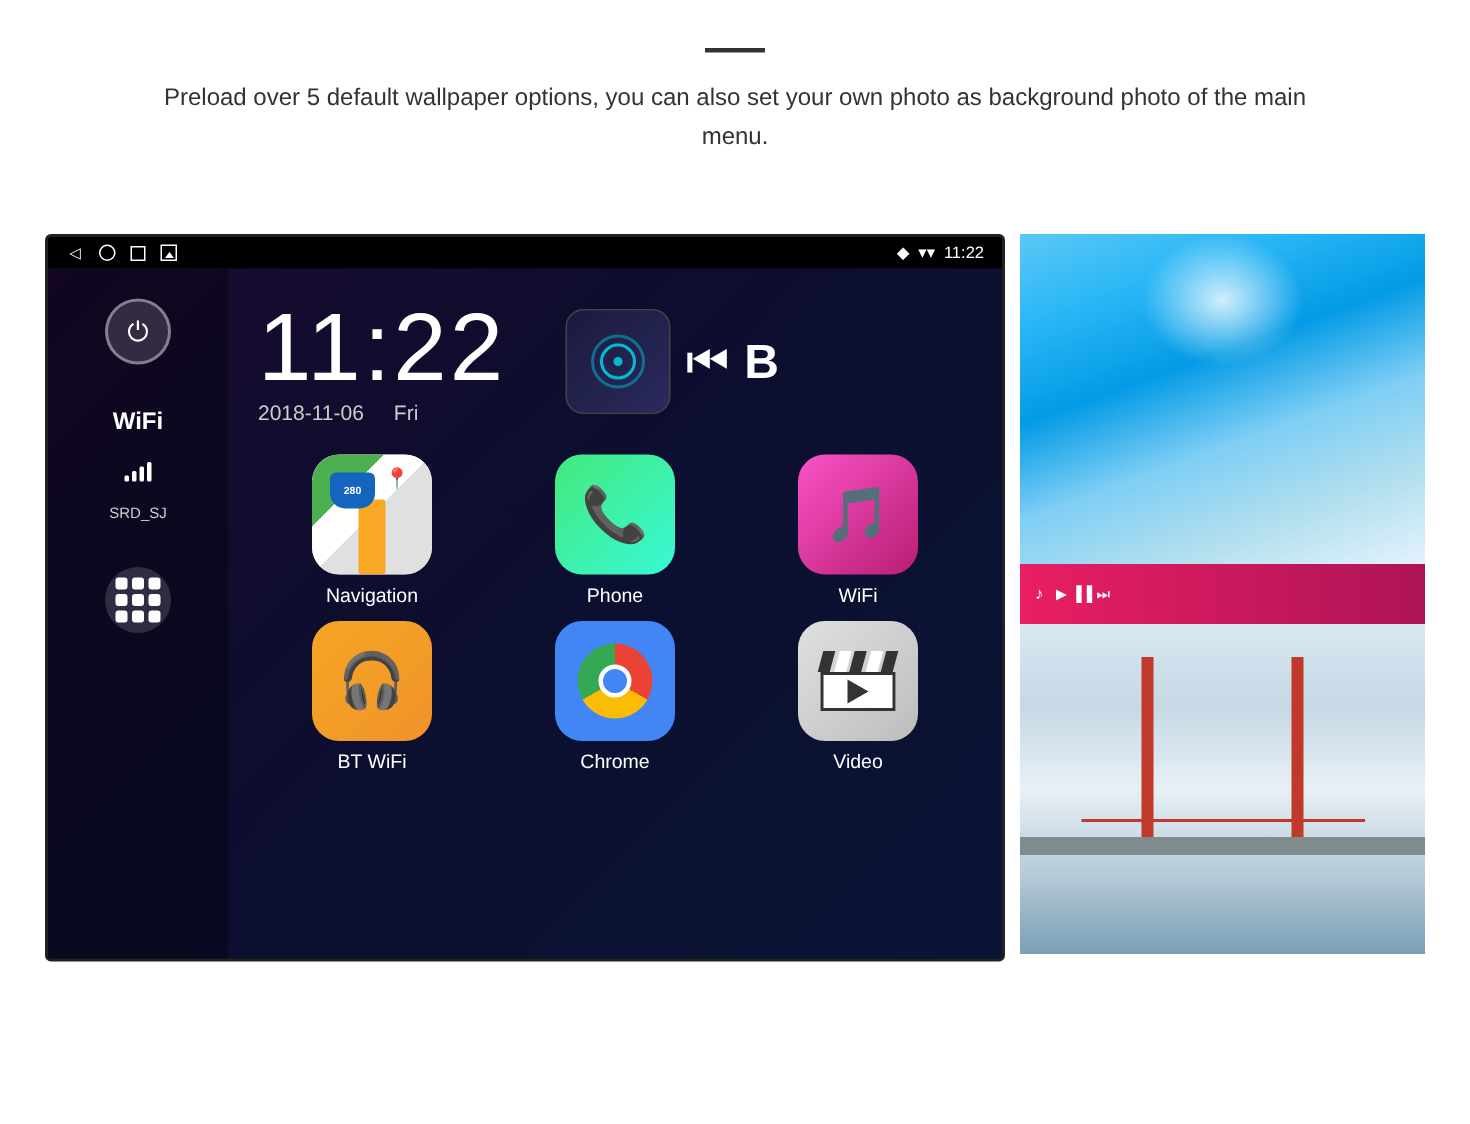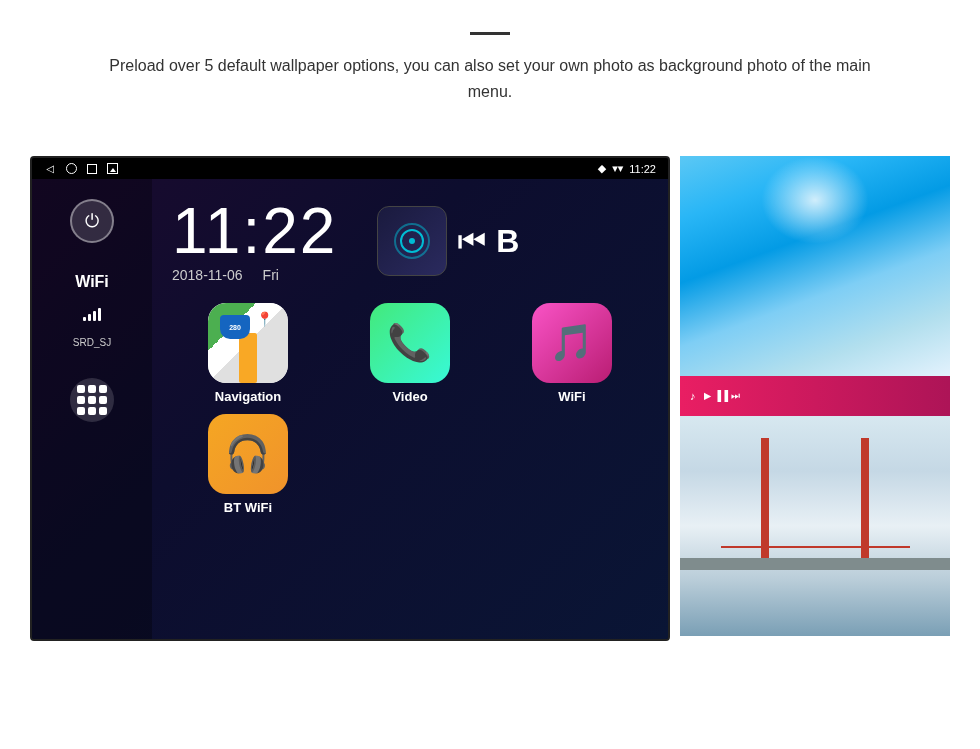--- a/index.html
+++ b/index.html
@@ -290,21 +290,20 @@
       align-items: center;
       justify-content: center;
       font-size: 32px;
       position: relative;
       overflow: hidden;
     }
     .app-label {
       font-size: 13px;
       color: #fff;
       text-align: left;
-      font-weight: bold;
     }
 
     
     .icon-nav {
       background: linear-gradient(135deg, #fff 0%, #eee 100%);
       position: relative;
     }
     .nav-maps-bg {
       position: absolute;
       inset: 0;
@@ -574,34 +573,59 @@
                 <div class="nav-maps-bg"></div>
                 <div class="nav-road"></div>
                 <div class="nav-shield" style="font-size:7px;">280</div>
                 <div class="nav-pin">📍</div>
               </div>
               <div class="app-label">Navigation</div>
             </div>
 
             <div class="app-item">
               <div class="app-icon icon-phone" style="font-size:36px;">📞</div>
-              <div class="app-label">Video</div>
+              <div class="app-label">Phone</div>
             </div>
 
             <div class="app-item">
               <div class="app-icon icon-music" style="font-size:36px;">🎵</div>
               <div class="app-label">WiFi</div>
             </div>
 
             <div class="app-item">
               <div class="app-icon icon-bt" style="font-size:36px;">🎧</div>
               <div class="app-label">BT WiFi</div>
             </div>
 
-
+            <div class="app-item">
+              <div class="app-icon" style="background: #4285F4;">
+                <div class="chrome-circle">
+                  <div class="chrome-inner"></div>
+                </div>
+              </div>
+              <div class="app-label">Chrome</div>
+            </div>
+
+            <div class="app-item">
+              <div class="app-icon icon-video">
+                <div class="video-clapperboard">
+                  <div class="video-top">
+                    <div class="video-stripe"></div>
+                    <div class="video-stripe"></div>
+                    <div class="video-stripe"></div>
+                    <div class="video-stripe"></div>
+                    <div class="video-stripe"></div>
+                  </div>
+                  <div class="video-bottom">
+                    <div class="video-play"></div>
+                  </div>
+                </div>
+              </div>
+              <div class="app-label">Video</div>
+            </div>
 
           </div>
         </div>
       </div>
     </div>
 
     <div class="wallpaper-thumbs">
 
       <div class="wallpaper-thumb wallpaper-ice">
         <div class="ice-formation"></div>

